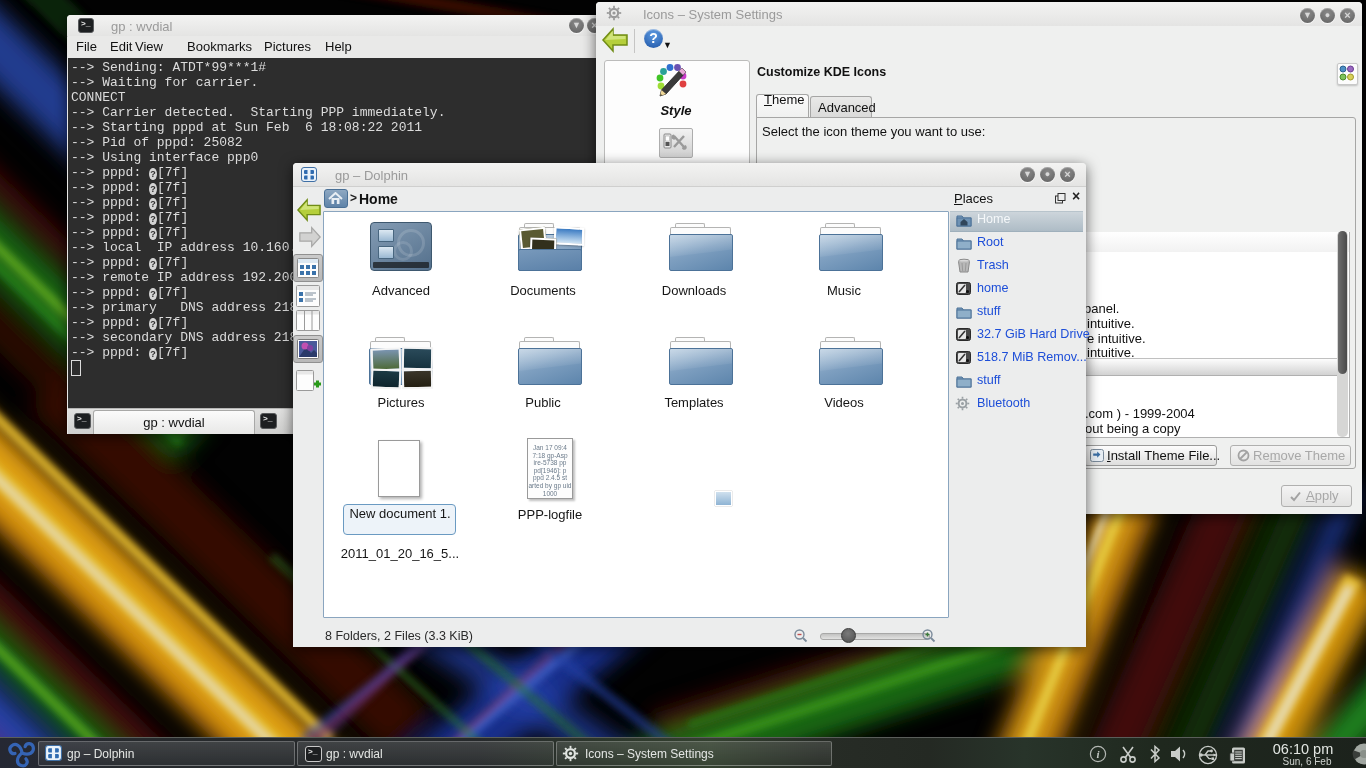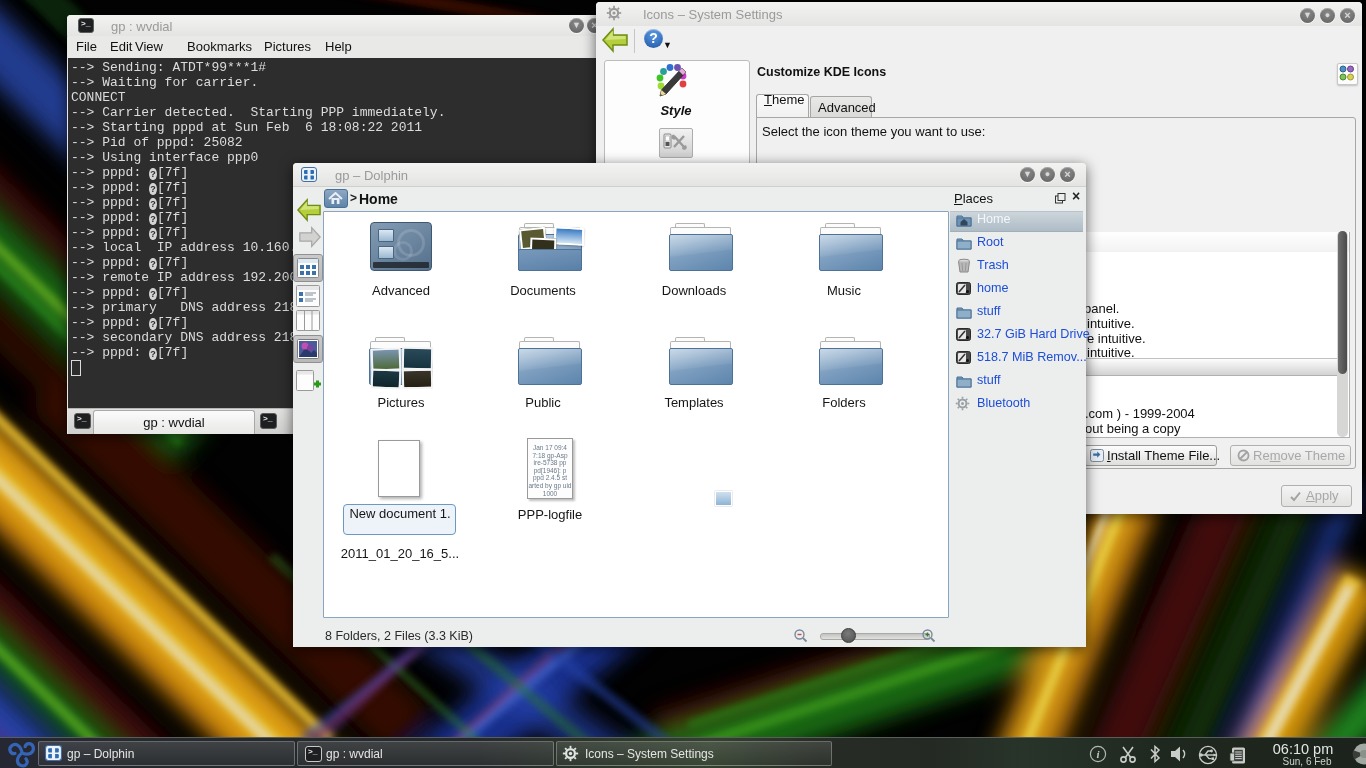--- a/index.html
+++ b/index.html
@@ -507,21 +507,21 @@
         <div class="tab2"></div>
         <div class="fbody"></div>
       </div>
     <div class="lbl" style="left:336px;top:232px;">Templates</div>
 
     <div class="folder" style="left:526px;top:174px;">
         <div class="tab"></div>
         <div class="tab2"></div>
         <div class="fbody"></div>
       </div>
-    <div class="lbl" style="left:486px;top:232px;">Folders</div>
+    <div class="lbl" style="left:486px;top:232px;">Videos</div>
 
     <div class="abs" style="left:85px;top:277px;width:42px;height:57px;background:#fff;border:1px solid #9a9a9a;box-shadow:2px 2px 3px rgba(0,0,0,0.3);box-sizing:border-box;"></div>
     <div class="abs" style="left:50px;top:341px;width:113px;height:31px;background:#edf3f9;border:1px solid #6a9ac2;border-radius:4px;box-sizing:border-box;"></div>
     <div class="lbl" style="left:42px;top:343px;">New document 1.</div>
     <div class="lbl" style="left:42px;top:357px;margin-top:26px;">2011_01_20_16_5...</div>
 
     <div class="abs" style="left:234px;top:275px;width:46px;height:61px;background:#fdfdfd;border:1px solid #9a9a9a;box-shadow:2px 2px 2px rgba(0,0,0,0.25);box-sizing:border-box;font-size:6.5px;line-height:7.6px;color:#6a7a8a;text-align:center;padding-top:5px;">Jan 17 09:4 7:18 gp-Asp ire-5738 pp pd[1946]: p ppd 2.4.5 st arted by gp uid 1000</div>
     <div class="lbl" style="left:192px;top:344px;">PPP-logfile</div>
 
     <div class="abs" style="left:422px;top:328px;width:15px;height:13px;background:linear-gradient(#cfe0ee,#8fb4d4);border:1px solid #fff;box-shadow:0 0 1px #888;"></div>

